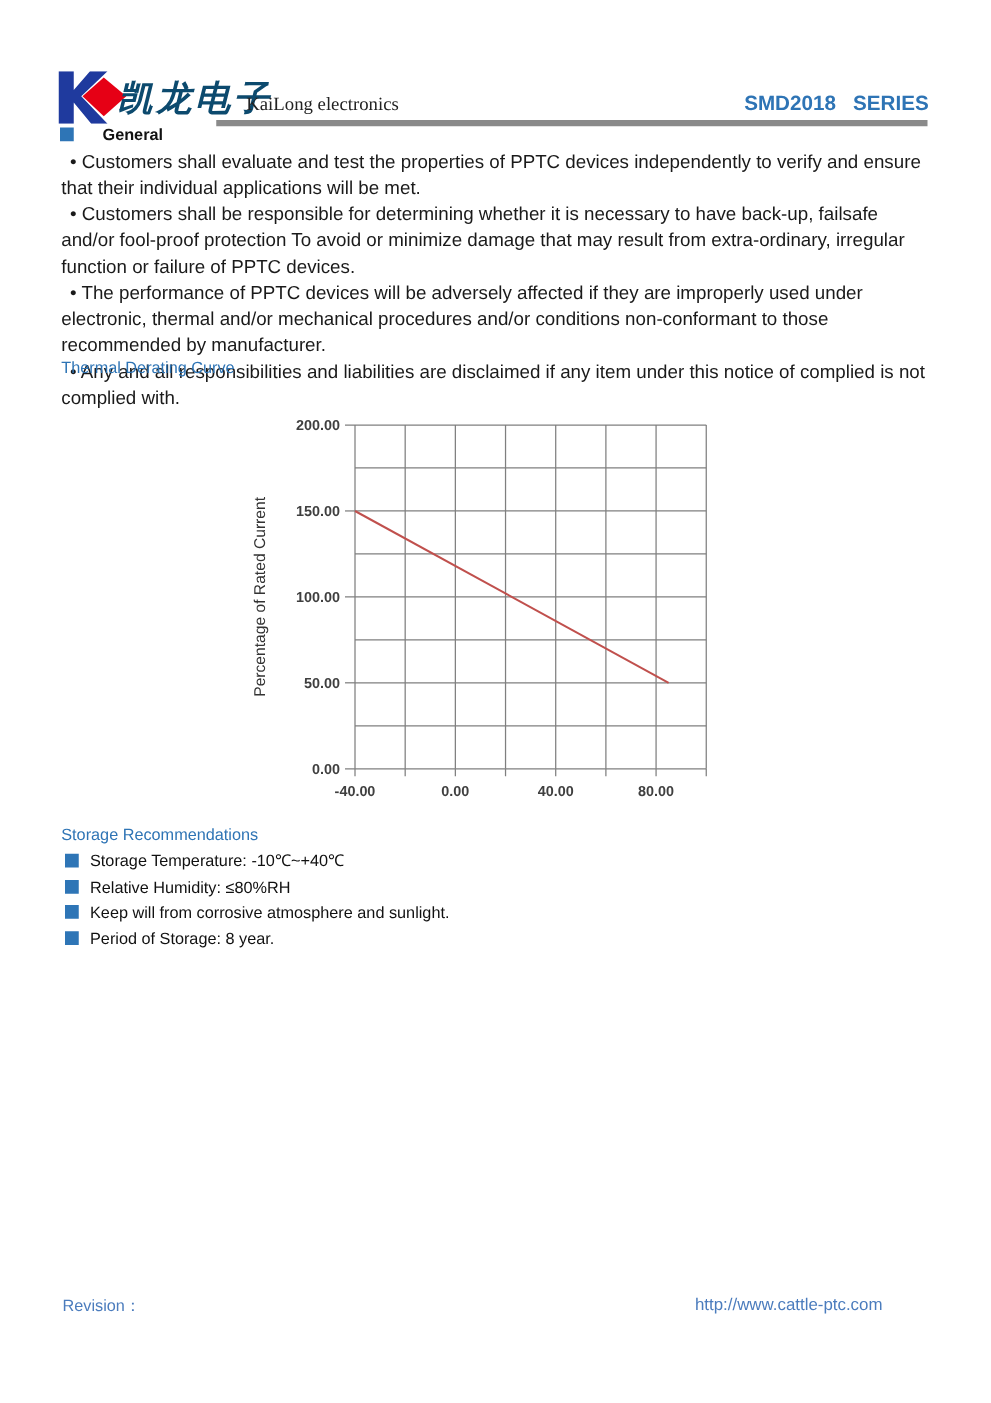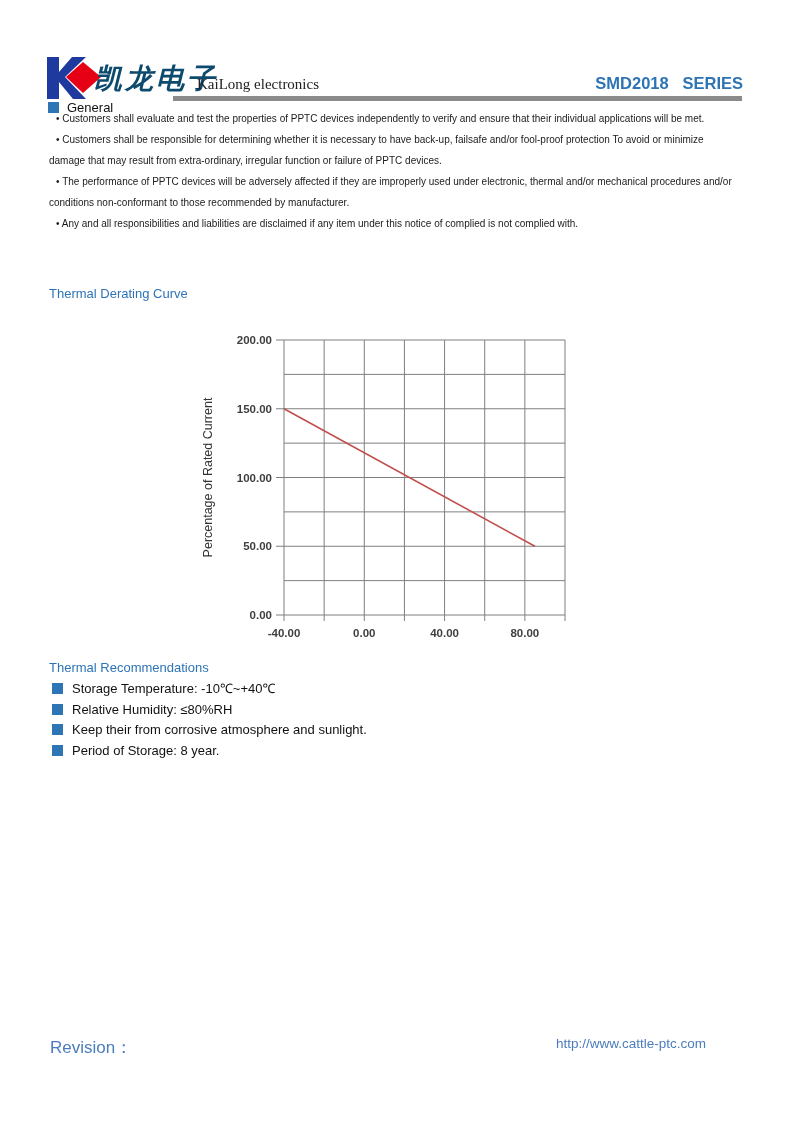--- a/index.html
+++ b/index.html
@@ -21,40 +21,40 @@
     font-family:"Liberation Serif", serif; font-size:15px; color:#222;
   }
   .series-title {
     position:absolute; right:50px; top:74px;
     font-size:16.5px; font-weight:bold; color:#2e74b5; white-space:pre;text-align:right;
   }
   .header-rule { position:absolute; left:173px; top:96px; width:569px; height:5px; background:#8a8a8a; }
   
   .general-title-row { position:absolute; left:48px; top:100px; display:flex; align-items:center; }
   .sq { display:inline-block; width:11px; height:11px; background:#2e75b6; flex:0 0 auto; }
-  .general-title-row .lbl { font-size:13px; color:#111; margin-left:8px; }
+  .general-title-row .lbl { font-size:13px; color:#111; margin-left:23px;font-weight:bold; }
   .general-body {
-    position:absolute; left:49px; top:108px; width:692px;
-    font-size:10px; line-height:21px; color:#1a1a1a;
+    position:absolute; left:49px; top:119px; width:692px;
+    font-size:15px; line-height:21px; color:#1a1a1a;
   }
   .general-body p { text-indent:7px; }
   
   .sec-heading { position:absolute; left:49px; font-size:13px; font-weight:normal; color:#2e74b5; }
   
   .chart-wrap { position:absolute; left:200px; top:330px; }
   .chart-wrap text { font-family:"Liberation Sans", sans-serif; }
   .chart-wrap text.tick { font-size:11.5px; font-weight:bold; fill:#3f3f3f; }
   .chart-wrap text.ylab { font-size:12.5px; fill:#333; }
   
   .storage-list { position:absolute; left:52px; top:682px; width:620px; }
   .stor-row { display:flex; align-items:flex-start; margin-bottom:7.5px;text-align:right; }
   .stor-row .sq { margin-top:1px; }
   .stor-row .txt { font-size:13px; line-height:13px; color:#111; margin-left:9px; }
   
-  .footer-revision { position:absolute; left:50px; top:1036px; font-size:17px; color:#4b7cbd; }
+  .footer-revision { position:absolute; left:50px; top:1036px; font-size:13px; color:#4b7cbd; }
   .footer-url { position:absolute; right:87px; top:1036px; font-size:13.5px; color:#4b7cbd; text-decoration:none; }
 </style>
 </head>
 <body>
 
 <div class="page">
 
   <svg class="logo-mark" width="56" height="42" viewBox="0 0 54 42" xmlns="http://www.w3.org/2000/svg">
     <path d="M0,0 h12 v15 L25,0 h14 L18,20 L39,42 H26 L12,25 v17 H0 Z" fill="#1f3a9e"></path>
     <polygon points="36,5 54,20 36,36 19,20" fill="#e60015"></polygon>
@@ -115,33 +115,33 @@
         <text x="72" y="289" text-anchor="end" class="tick">0.00</text>
         <text x="84" y="307" text-anchor="middle" class="tick">-40.00</text>
         <text x="164.28571428571428" y="307" text-anchor="middle" class="tick">0.00</text>
         <text x="244.57142857142856" y="307" text-anchor="middle" class="tick">40.00</text>
         <text x="324.85714285714283" y="307" text-anchor="middle" class="tick">80.00</text>
         <polyline points="84.0,78.8 334.9,216.3" fill="none" stroke="#c0504d" stroke-width="1.6"></polyline>
         <text x="12" y="147.5" text-anchor="middle" class="ylab" transform="rotate(-90 12 147.5)">Percentage of Rated Current</text>
       </svg>
   </div>
 
-  <div class="sec-heading" style="top:660px;">Thermal Recommendations</div>
+  <div class="sec-heading" style="top:660px;">Storage Recommendations</div>
   <div class="storage-list">
     <div class="stor-row">
       <span class="sq"></span>
       <span class="txt">Storage Temperature: -10℃~+40℃</span>
     </div>
     <div class="stor-row">
       <span class="sq"></span>
       <span class="txt">Relative Humidity: ≤80%RH</span>
     </div>
     <div class="stor-row">
       <span class="sq"></span>
-      <span class="txt">Keep their from corrosive atmosphere and sunlight.</span>
+      <span class="txt">Keep will from corrosive atmosphere and sunlight.</span>
     </div>
     <div class="stor-row">
       <span class="sq"></span>
       <span class="txt">Period of Storage: 8 year.</span>
     </div>
   </div>
 
   <div class="footer-revision">Revision：</div>
   <a class="footer-url" href="#">http://www.cattle-ptc.com</a>
 

